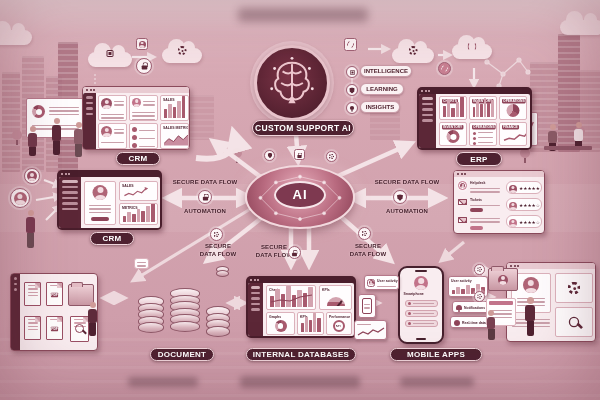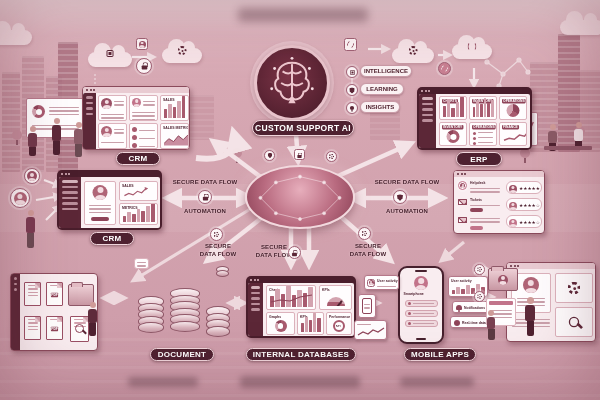--- a/index.html
+++ b/index.html
@@ -275,20 +275,21 @@
         <circle cx="14" cy="32" r="1.6"></circle>
           <circle cx="30" cy="16" r="1.6"></circle>
           <circle cx="55" cy="10" r="1.6"></circle>
         <circle cx="80" cy="16" r="1.6"></circle>
           <circle cx="96" cy="32" r="1.6"></circle>
           <circle cx="80" cy="48" r="1.6"></circle>
         <circle cx="55" cy="54" r="1.6"></circle>
           <circle cx="30" cy="48" r="1.6"></circle>
       </g>
     </svg>
+    <div class="disc-core">AI</div>
   </div>
 
   <div class="flow-t" style="left:164px;top:179px;width:82px">SECURE DATA FLOW</div>
   <div class="icircle" style="left:198px;top:190px;width:14px;height:14px">
       <span class="i-lock" style="transform:scale(.75)"></span>
     </div>
   <div class="flow-t" style="left:168px;top:208px;width:74px">AUTOMATION</div>
 
   <div class="flow-t" style="left:366px;top:179px;width:82px">SECURE DATA FLOW</div>
   <div class="icircle" style="left:393px;top:190px;width:14px;height:14px">
@@ -733,21 +734,21 @@
       </div>
     </div>
   <div class="callout" style="left:452px;top:301px;width:37px;height:12px">
     <span class="i-bell" style="position:absolute;left:2.5px;top:3px"></span>
     <div class="mc" style="left:11px;top:3.5px">Notifications</div>
     </div>
   <div class="callout" style="left:450px;top:316px;width:39px;height:12px">
     <span style="position:absolute;left:2.5px;top:3px;width:6px;height:6px;border-radius:50%;background:#8f4459"></span>
     <div class="mc" style="left:11px;top:3.5px">Real-time data</div>
     </div>
-  <div class="pill" style="left:404px;top:348px;width:72px;height:13px">MOBILE APPS</div>
+  <div class="pill" style="left:390px;top:348px;width:92px;height:13px">MOBILE APPS</div>
 
   <div class="icircle" style="left:474px;top:264px;width:11px;height:11px">
       <span class="i-gear" style="transform:scale(.55)"></span>
     </div>
   <div class="icircle" style="left:474px;top:291px;width:11px;height:11px">
       <span class="i-gear" style="transform:scale(.55)"></span>
     </div>
   <div class="win-light" style="left:506px;top:262px;width:90px;height:80px">
     <div class="tb">
         <b></b>

